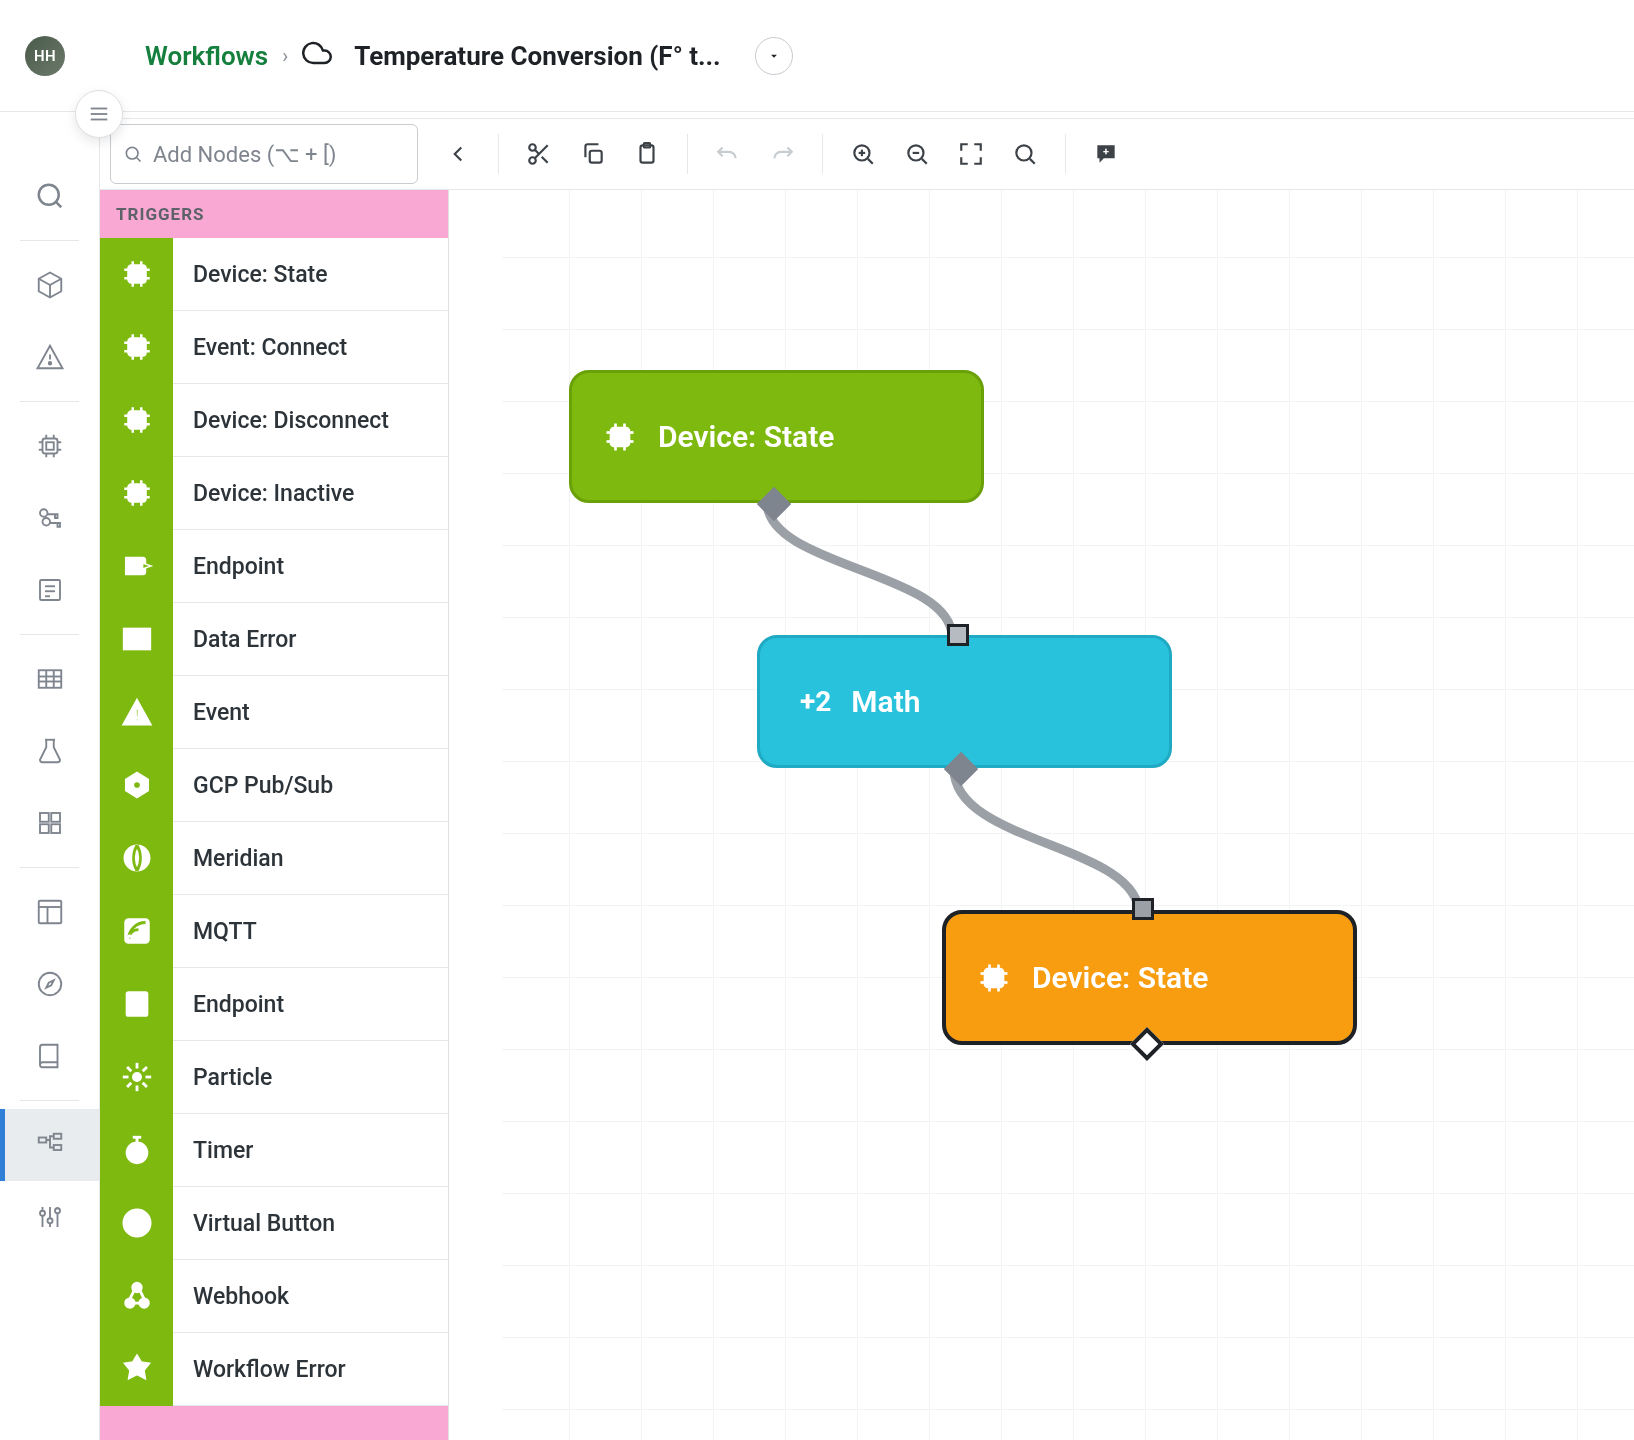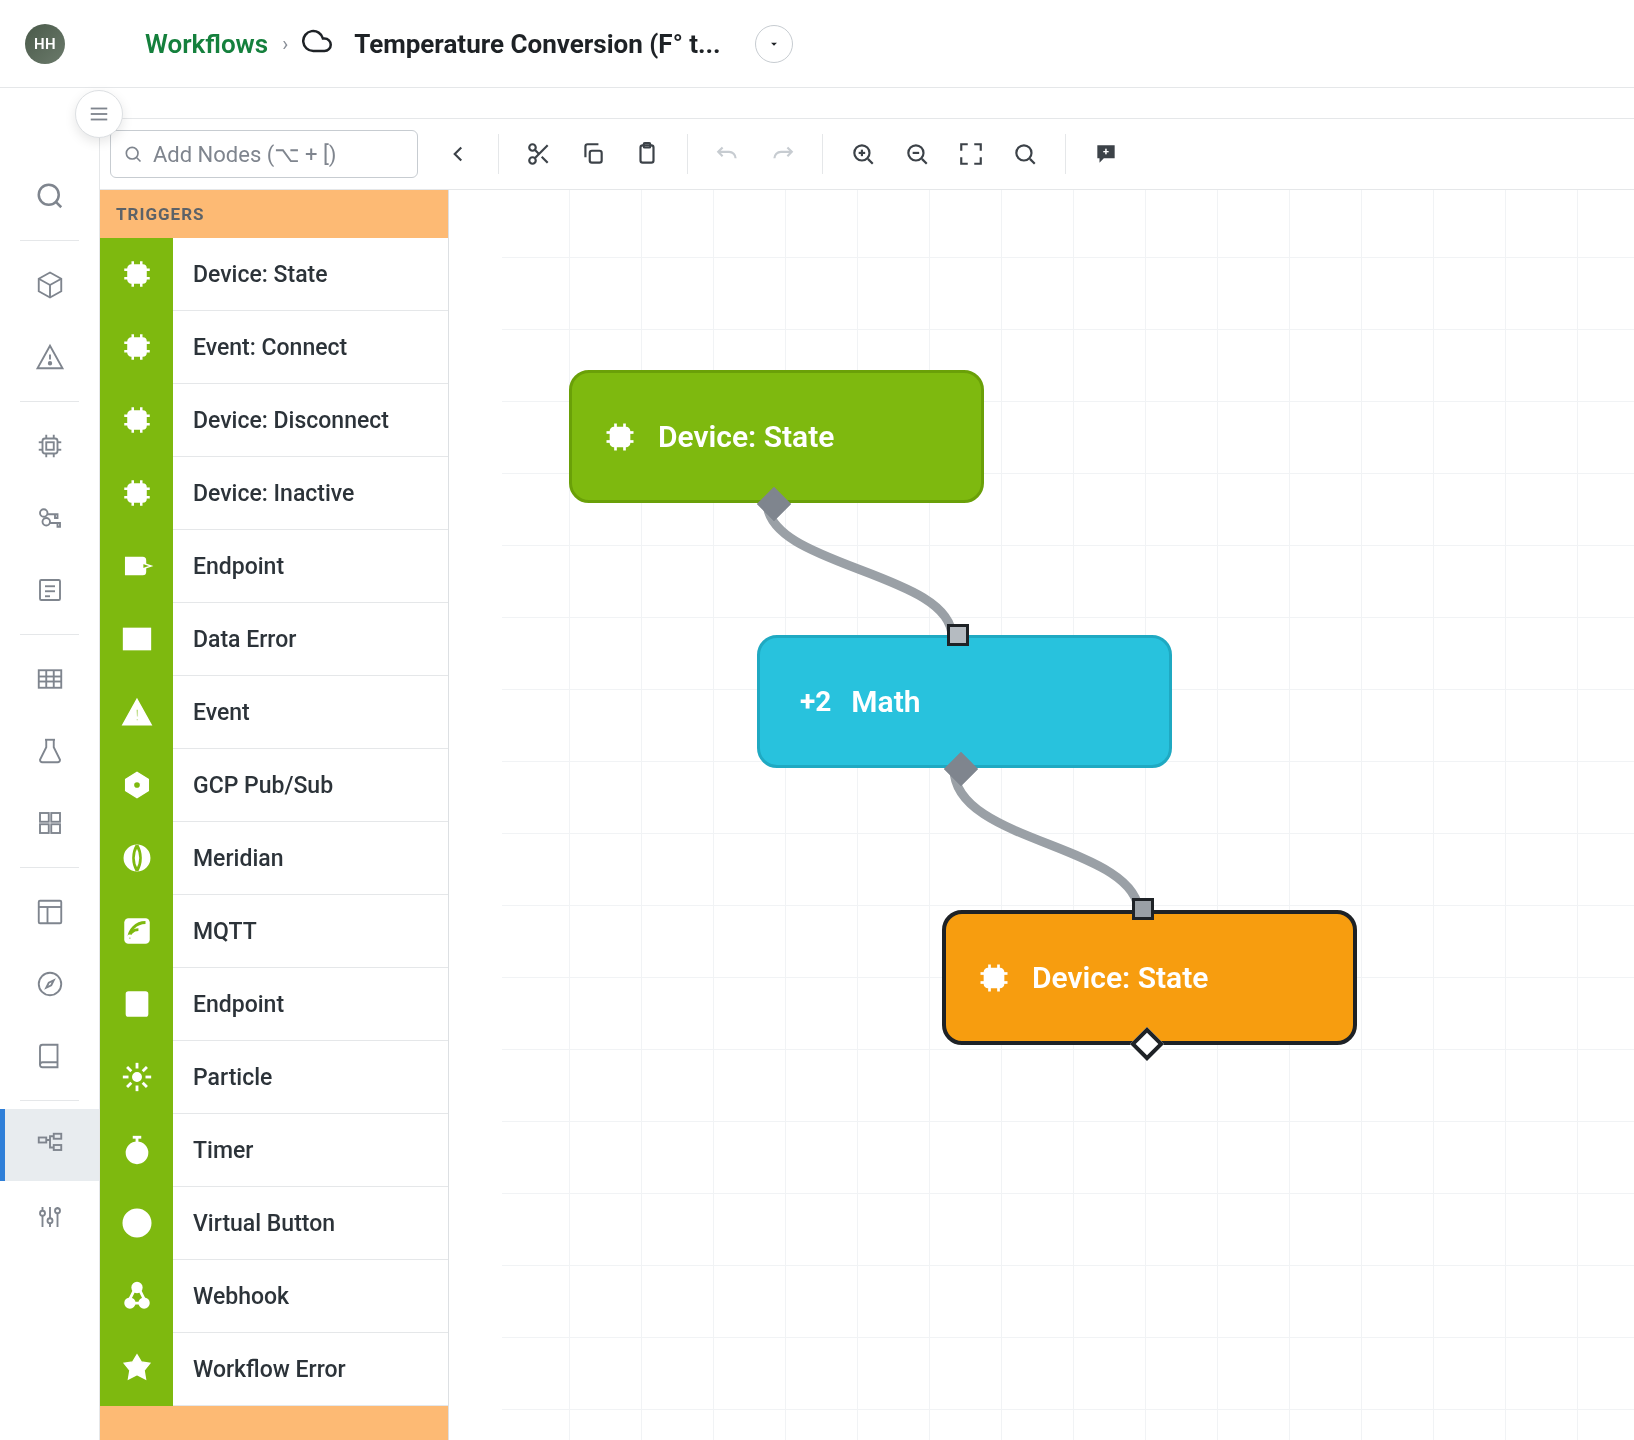--- a/index.html
+++ b/index.html
@@ -9,21 +9,21 @@
   height: 1440px;
   overflow: hidden;
   background: #fff;
   color: #1e2226;
 }
 
 
 .breadcrumb-bar {
   position: absolute;
   left: 0; top: 0; right: 0;
-  height: 88px;
+  height: 112px;
   display: flex;
   align-items: center;
   padding-left: 25px;
   border-bottom: 1px solid #e5e7e9;
 }
 .avatar {
   width: 40px; height: 40px;
   border-radius: 50%;
   background: linear-gradient(135deg, #4a5a4a 0%, #6b7a6b 100%);
   display: flex;
@@ -132,21 +132,21 @@
   border-top: 1px solid #e5e7e9;
   border-bottom: 1px solid #e5e7e9;
   display: flex;
   align-items: center;
   padding-left: 10px;
   gap: 6px;
   background: #fff;
 }
 .search-box {
   width: 308px;
-  height: 48px;
+  height: 60px;
   border: 1px solid #c7ccd1;
   border-radius: 6px;
   display: flex;
   align-items: center;
   padding: 0 12px;
   color: #7f858e;
   gap: 10px;
   font-size: 22px;
   margin-right: 10px;
 }
@@ -169,21 +169,21 @@
 }
 
 
 .node-panel {
   position: absolute;
   left: 100px;
   top: 190px;
   bottom: 0;
   width: 349px;
   border-right: 1px solid #dde0e3;
-  background: #fdba74;
+  background: #f9a8d4;
   overflow-y: auto;
 }
 .panel-header {
   padding: 14px 16px;
   font-size: 17px;
   font-weight: 700;
   letter-spacing: 1px;
   color: #5c6268;
 }
 .node-item {

